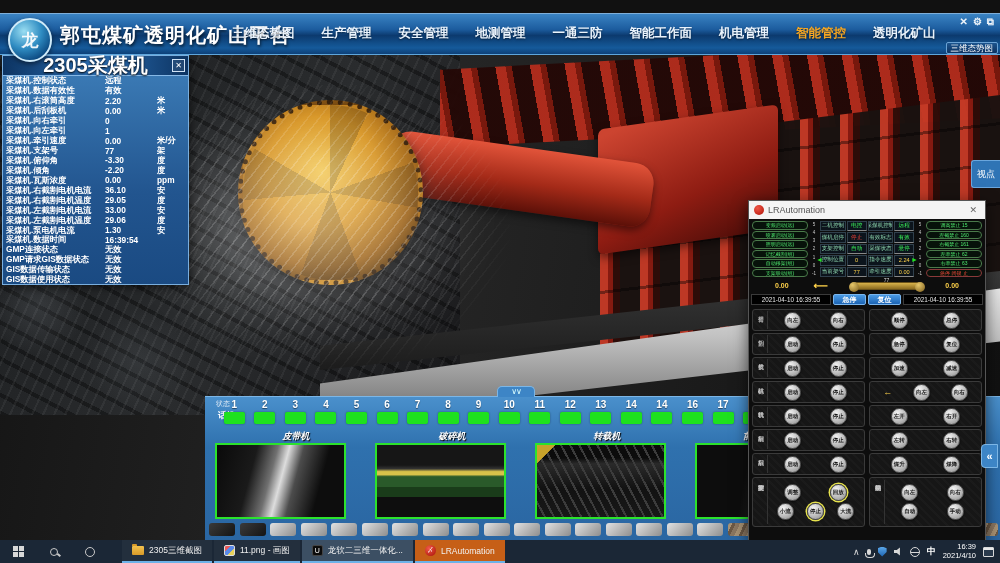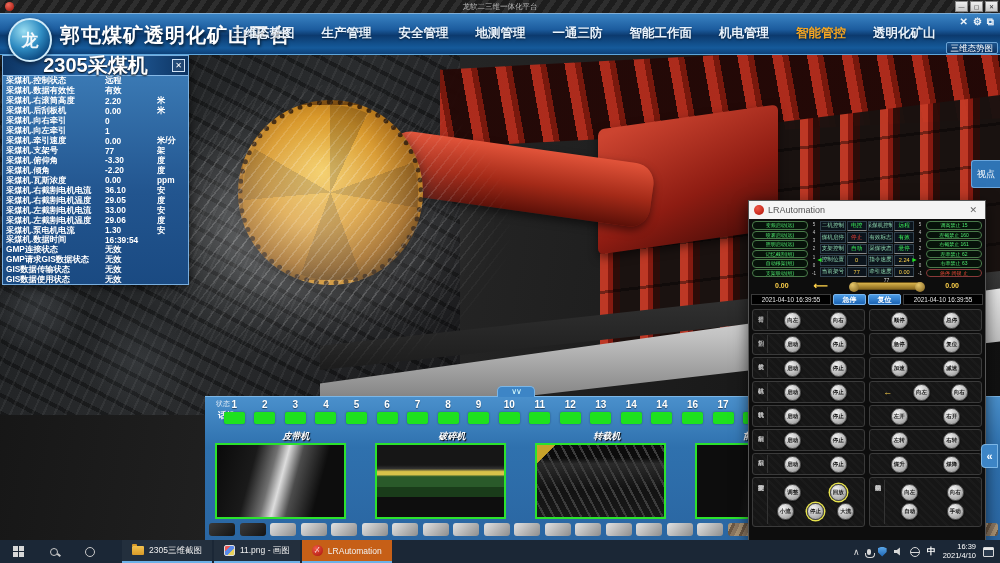--- a/index.html
+++ b/index.html
@@ -229,29 +229,20 @@
     <div class="sc" id="supports"></div>
     <div class="sc" id="conveyor"></div>
     <div class="sc" id="walkway"></div>
     <div class="sc" id="body2"></div>
     <div class="sc" id="arm"></div>
     <div class="sc" id="hub"></div>
     <div class="sc" id="drum"></div>
     <div class="sc" id="mist"></div>
   </div>
 
-  <div id="titlebar">
-    <div id="tb-logo"></div>
-    <div id="tb-title">龙软二三维一体化平台</div>
-    <div id="tb-btns">
-        <div class="tbb">—</div>
-        <div class="tbb">▢</div>
-        <div class="tbb">✕</div>
-      </div>
-  </div>
 
   <div id="navbar">
     <div id="nav-logo">龙</div>
     <div id="brand">郭屯煤矿透明化矿山平台</div>
     <div id="menu">
         <div class="nav-item">三维态势图</div>
         <div class="nav-item">生产管理</div>
         <div class="nav-item">安全管理</div>
         <div class="nav-item">地测管理</div>
         <div class="nav-item">一通三防</div>
@@ -772,20 +763,24 @@
       </div>
     <div id="task-items">
         <div class="titem">
           <div class="ic-folder"></div>
           <span>2305三维截图</span>
         </div>
         <div class="titem">
           <div class="ic-paint"></div>
           <span>11.png - 画图</span>
         </div>
+        <div class="titem active">
+          <div class="ic-unreal">U</div>
+          <span>龙软二三维一体化...</span>
+        </div>
         <div class="titem attention">
           <div class="ic-lr">〆</div>
           <span>LRAutomation</span>
         </div>
       </div>
     <div id="tray">
       <span class="tray-ic">∧</span>
       <div id="mic-ic"></div>
       <div id="shield-ic"></div>
       <div id="spk-ic"></div>

